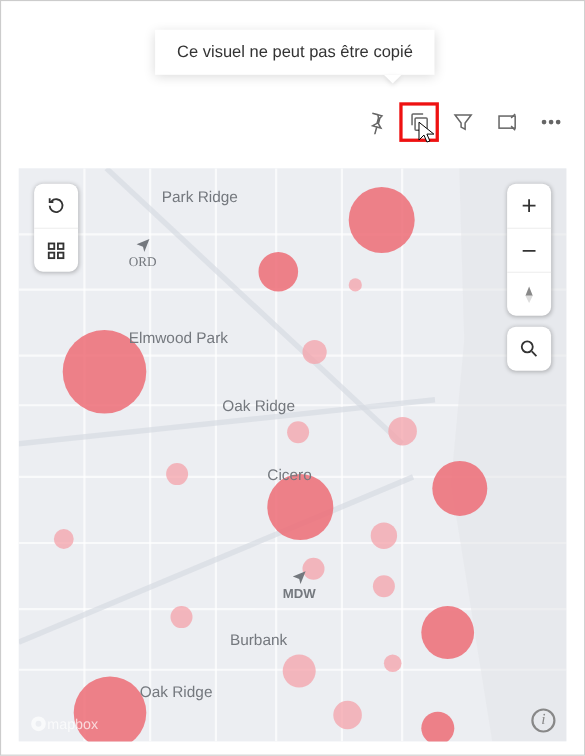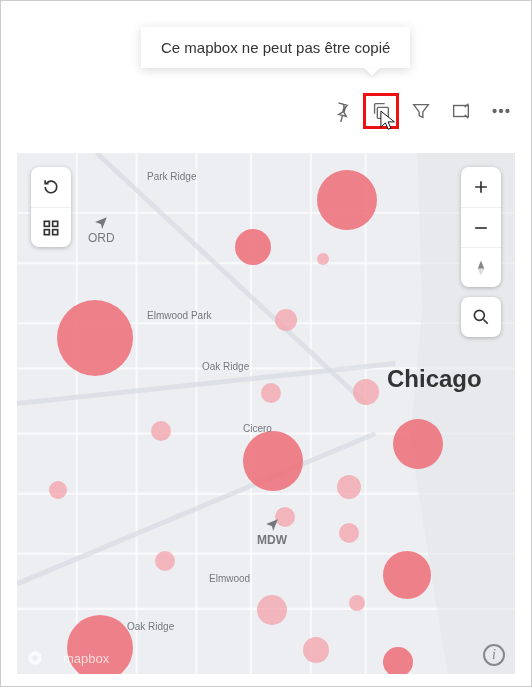--- a/index.html
+++ b/index.html
@@ -132,21 +132,21 @@
 
   
   .bubble { position: absolute; border-radius: 50%; }
   .b-dark  { background: rgba(237,108,118,0.85); }
   .b-light { background: rgba(244,162,169,0.75); }
 
   
   .place-label {
     position: absolute;
     color: #74787e;
-    font-size: 10px;
+    font-size: 14px;
     white-space: nowrap;
     z-index: 5;
   }
   .place-label.big {
     color: #333;
     font-size: 24px;
     font-weight: 600;
   }
   .airport {
     position: absolute;
@@ -167,21 +167,21 @@
   }
 
   .mapbox-logo {
     position: absolute;
     bottom: 8px; left: 10px;
     color: rgba(255,255,255,0.7);
     font-size: 13px;
     font-weight: 500;
     display: flex;
     align-items: center;
-    gap: 20px;
+    gap: 0;
     z-index: 15;
   }
   .mapbox-logo svg { width: 16px; height: 16px; fill: rgba(255,255,255,0.7); }
 
   .info-btn {
     position: absolute;
     bottom: 8px; right: 10px;
     width: 22px; height: 22px;
     border: 2px solid #888;
     border-radius: 50%;
@@ -191,21 +191,21 @@
     font-style: italic;
     font-family: serif;
     cursor: pointer;
     z-index: 15;
   }
 </style>
 </head>
 <body>
 
 <div class="tooltip">
-  <span>Ce mapbox ne peut pas être copié</span>
+  <span>Ce visuel ne peut pas être copié</span>
 </div>
 
 <div class="toolbar">
   <div class="toolbar-btn">
     <svg viewBox="0 0 24 24">
         <path d="M14 3l7 7-3 1-4 4 0 5-3-3-6 6 6-6-3-3 5 0 4-4 1-3z" transform="rotate(-30 12 12)"></path>
       </svg>
   </div>
   <div class="toolbar-btn highlight">
     <svg viewBox="0 0 24 24">
@@ -304,28 +304,27 @@
         <svg viewBox="0 0 24 24">
             <circle cx="10" cy="10" r="6"></circle>
             <path d="M15 15l5 5"></path>
           </svg>
       </div>
     </div>
   </div>
 
   
   <div class="place-label" style="top:18px;left:130px;">Park Ridge</div>
-  <div class="place-label" style="top:157px;left:100px;margin-left:30px;">Elmwood Park</div>
+  <div class="place-label" style="top:146px;left:100px;">Elmwood Park</div>
   <div class="place-label" style="top:208px;left:185px;">Oak Ridge</div>
-  <div class="place-label big" style="top:212px;left:370px;">Chicago</div>
   <div class="place-label" style="top:270px;left:226px;">Cicero</div>
-  <div class="place-label" style="top:420px;left:192px;">Elmwood</div>
+  <div class="place-label" style="top:420px;left:192px;">Burbank</div>
   <div class="place-label" style="top:468px;left:110px;">Oak Ridge</div>
 
-  <div class="airport" style="top:62px;left:71px;">
+  <div class="airport" style="top:62px;left:100px;font-family:Liberation Serif, serif;">
     <svg viewBox="0 0 24 24">
         <path d="M2 12l20-8-8 20-2-8z"></path>
       </svg>
     <span>ORD</span>
   </div>
   <div class="airport" style="top:364px;left:240px;font-weight:bold;">
     <svg viewBox="0 0 24 24">
         <path d="M2 12l20-8-8 20-2-8z"></path>
       </svg>
     <span>MDW</span>

